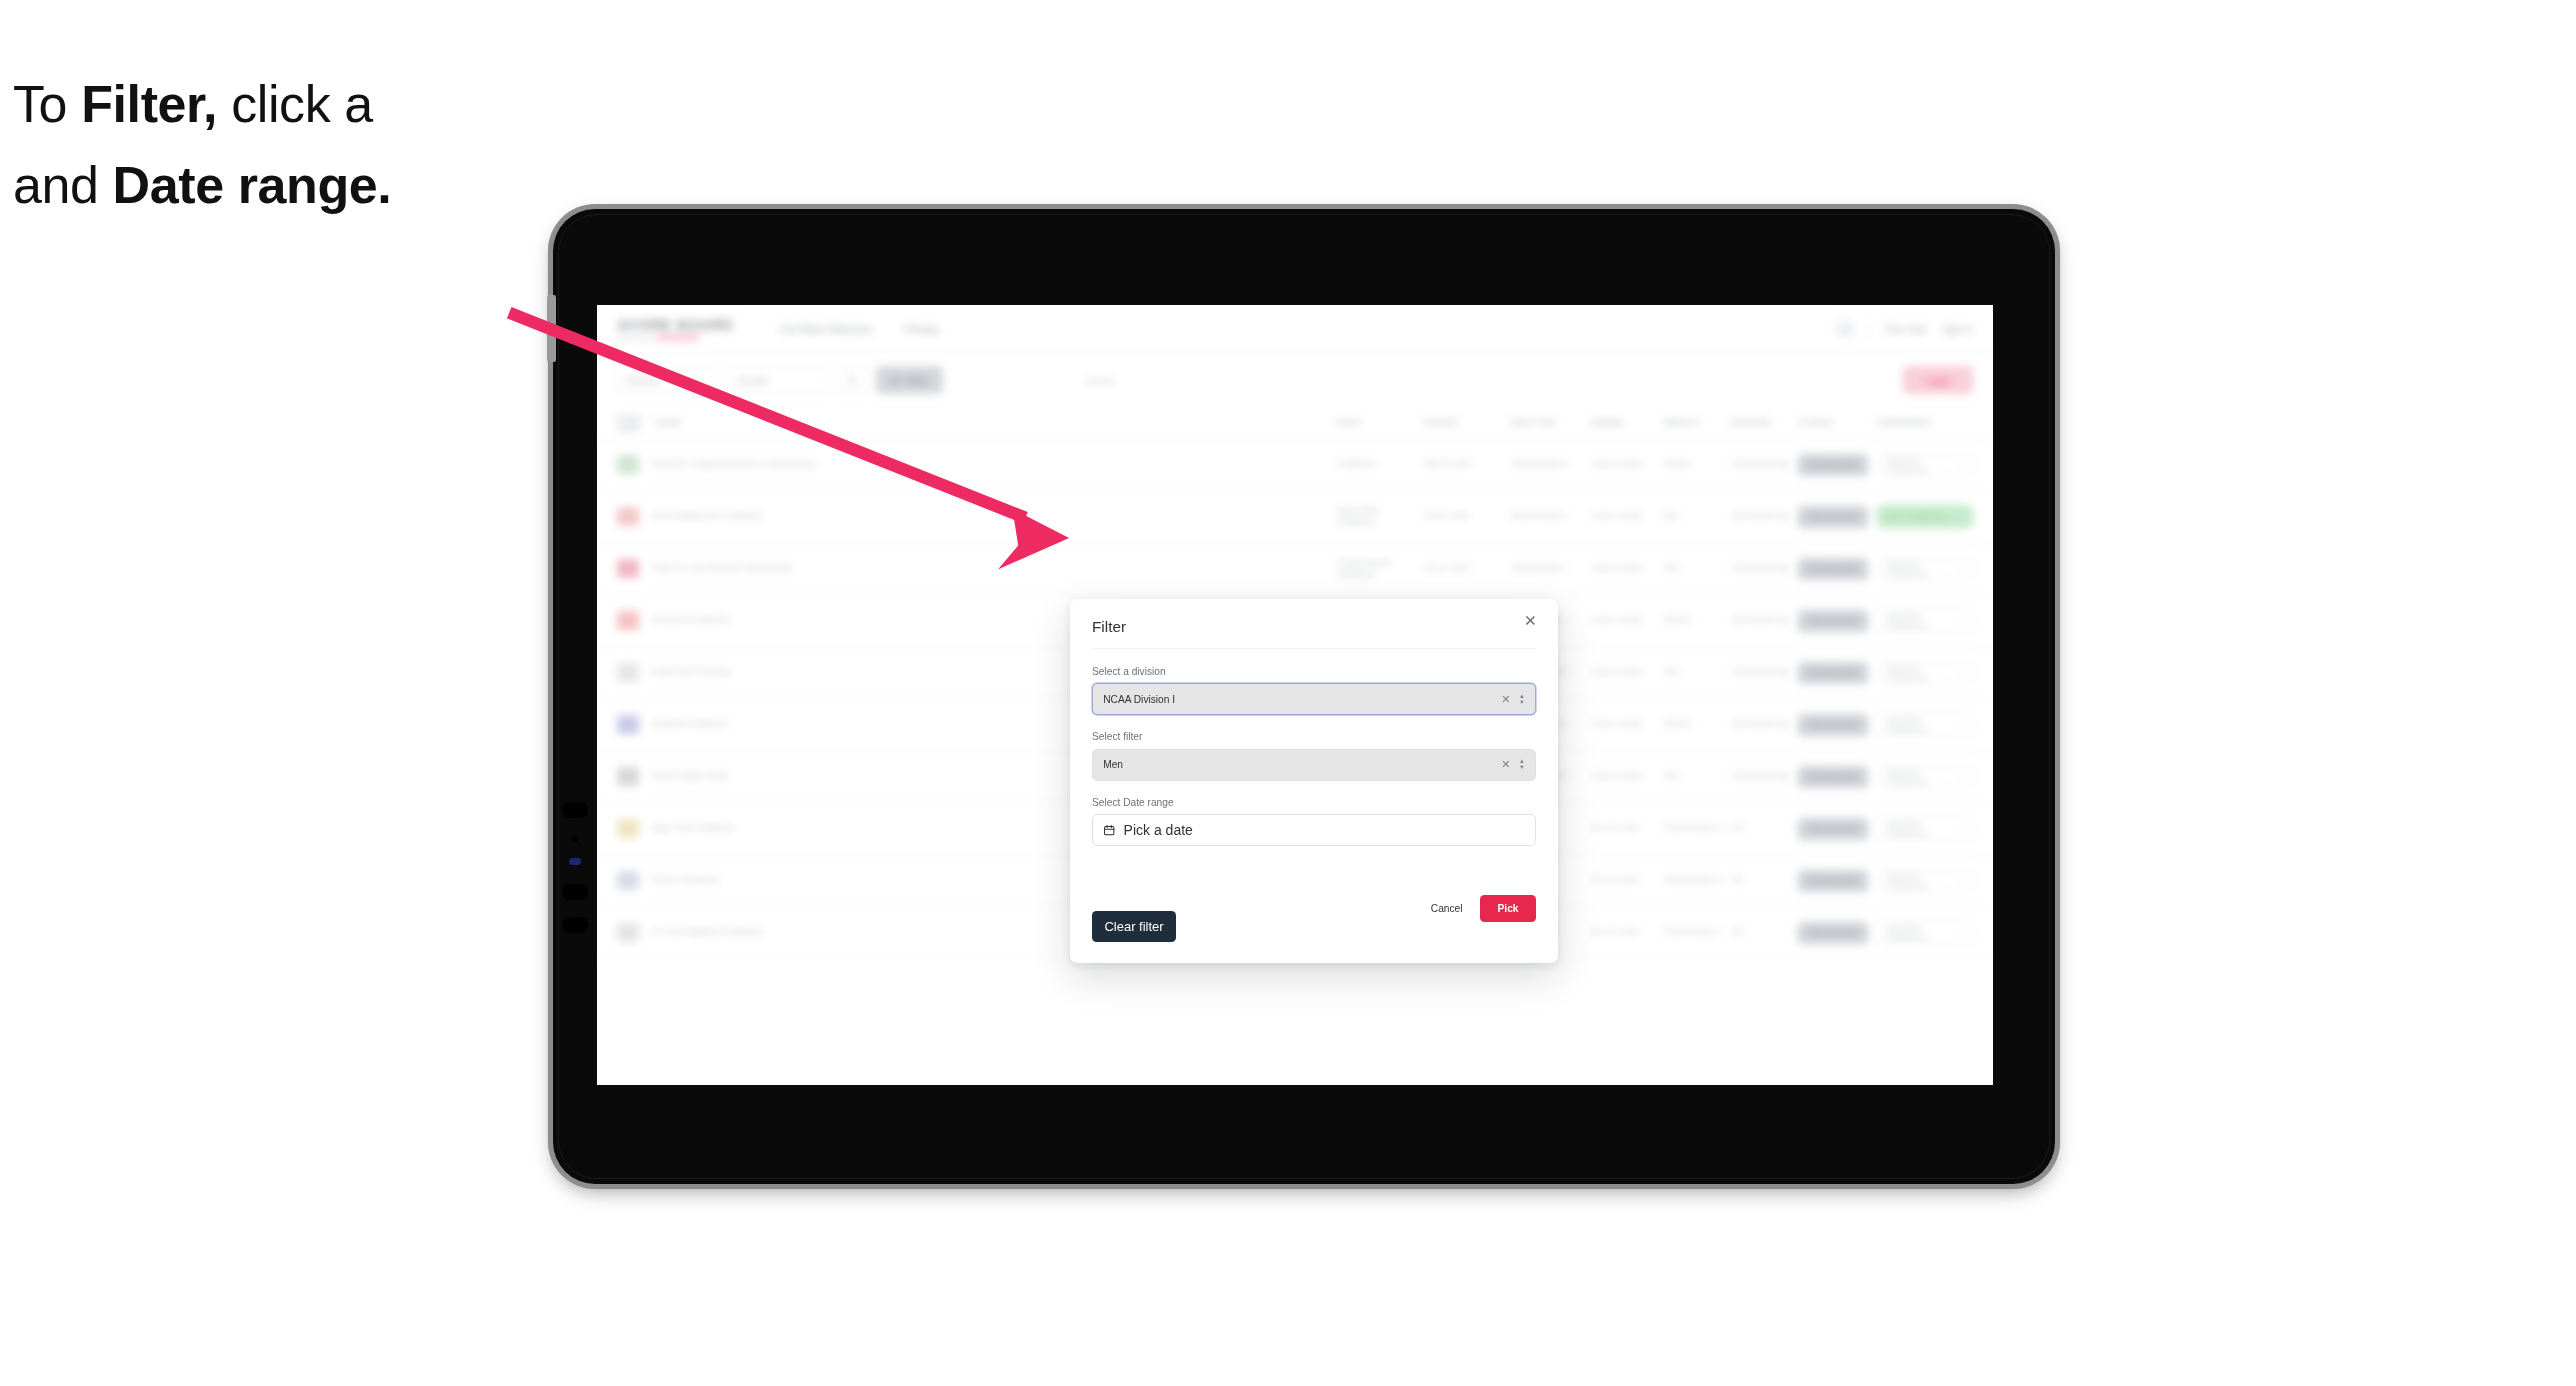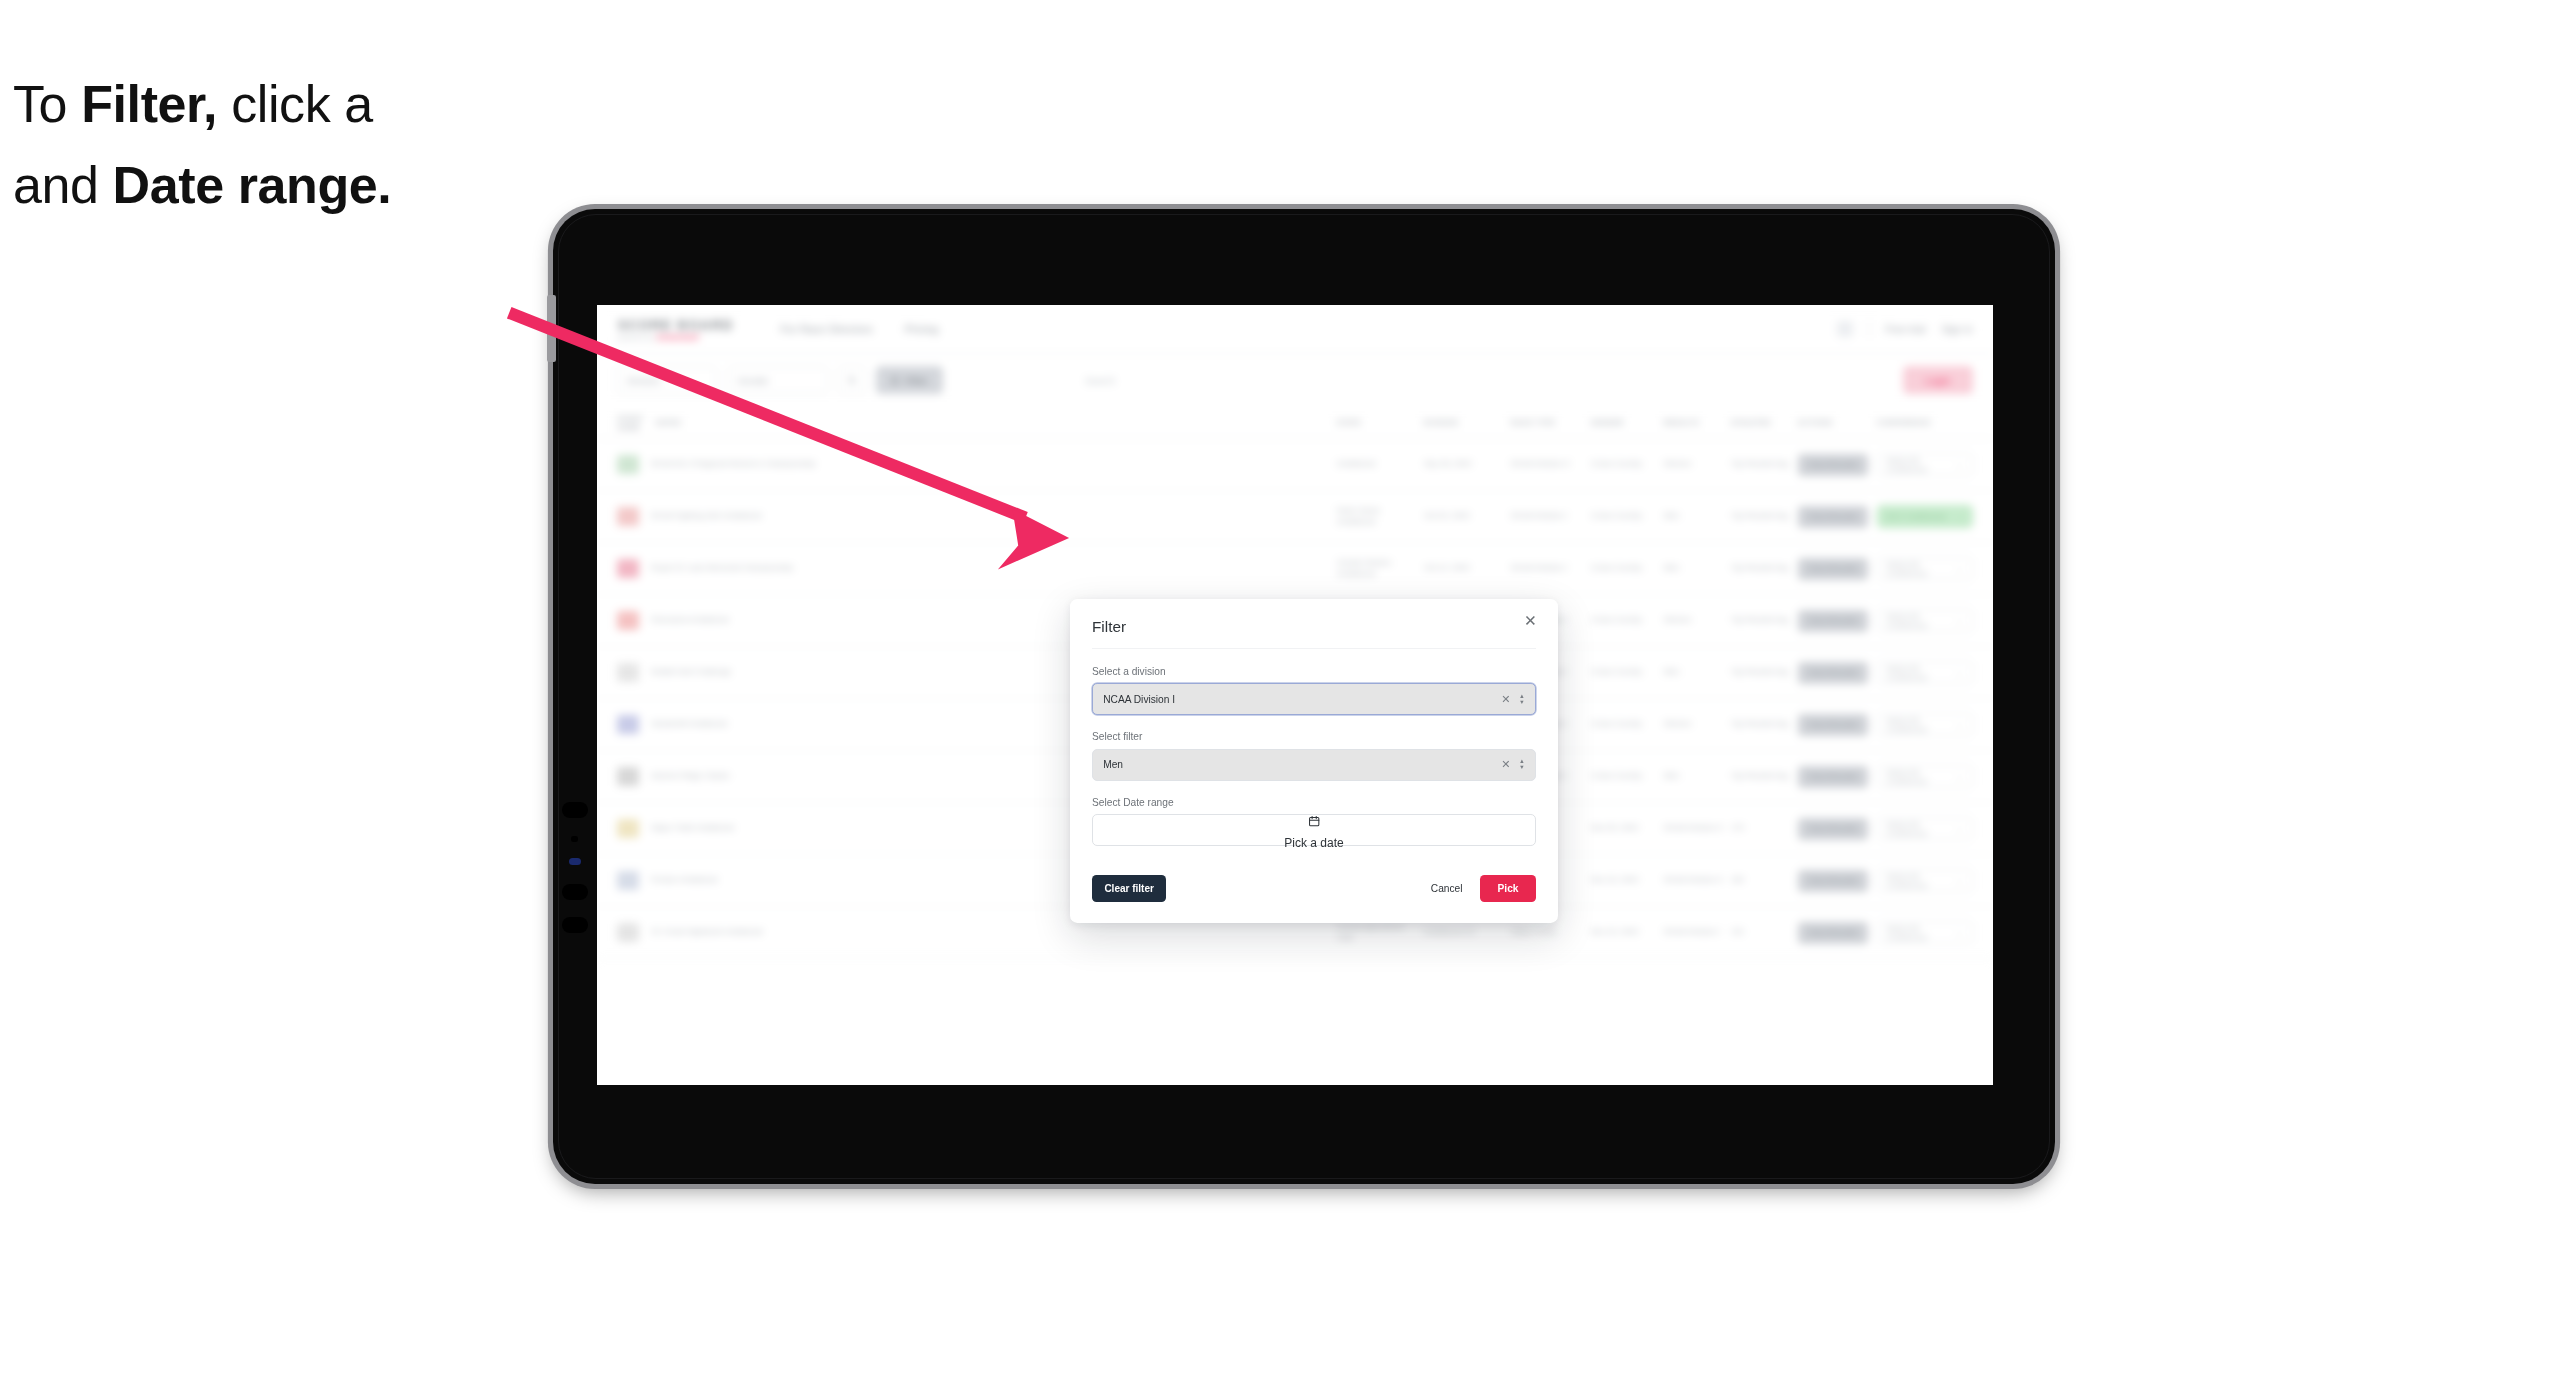--- a/index.html
+++ b/index.html
@@ -169,33 +169,34 @@
   }
   .select-ctl.focused { border-color: #9aa9d6; box-shadow: 0 0 0 0.7px #b9c4e3; }
   .select-ctl .val { flex: 1; }
   .ctl-icons { display: flex; align-items: center; gap: 8.7px; color: #7a7f85; }
   .x-ic { font-size: 11px; line-height: 1; }
   .sp-ic { display: flex; flex-direction: column; align-items: center; gap: 0.7px; }
   .sp-ic span { font-size: 5.8px; line-height: 5.1px; }
   .date-ctl {
     height: 32px; border: 0.7px solid #dfe2e6; border-radius: 5.1px; background: #fff;
     display: flex; align-items: center; gap: 8px; padding: 0 10.2px;
-    font-size: 12px; color: #2e3338; flex-direction: column;
+    font-size: 14px; color: #2e3338;
   }
   .cal-ic { width: 12.4px; height: 12.4px; flex: 0 0 12.4px; }
   .modal-foot {
     display: flex; align-items: center; padding: 13px 22px 0 22px;
   }
   .btn {
     border: none; border-radius: 4.4px; cursor: pointer;
     font-family: "Liberation Sans", sans-serif;
   }
   .btn-clear {
-    background: #1f2d3d; color: #fff; font-size: 10px; font-weight: 700;
+    background: #1f2d3d; color: #fff; font-size: 13px; font-weight: 400;
     padding: 8px 12.4px;
+    margin-top: 36px;
   }
   .btn-cancel {
     margin-left: auto; background: transparent; color: #2e3338;
     font-size: 10.2px; padding: 8px 10.2px;
   }
   .btn-apply {
     background: #e8274f; color: #fff; font-size: 10.2px; font-weight: 700;
     padding: 8px 17.5px; margin-left: 7.3px;
   }
 </style>

